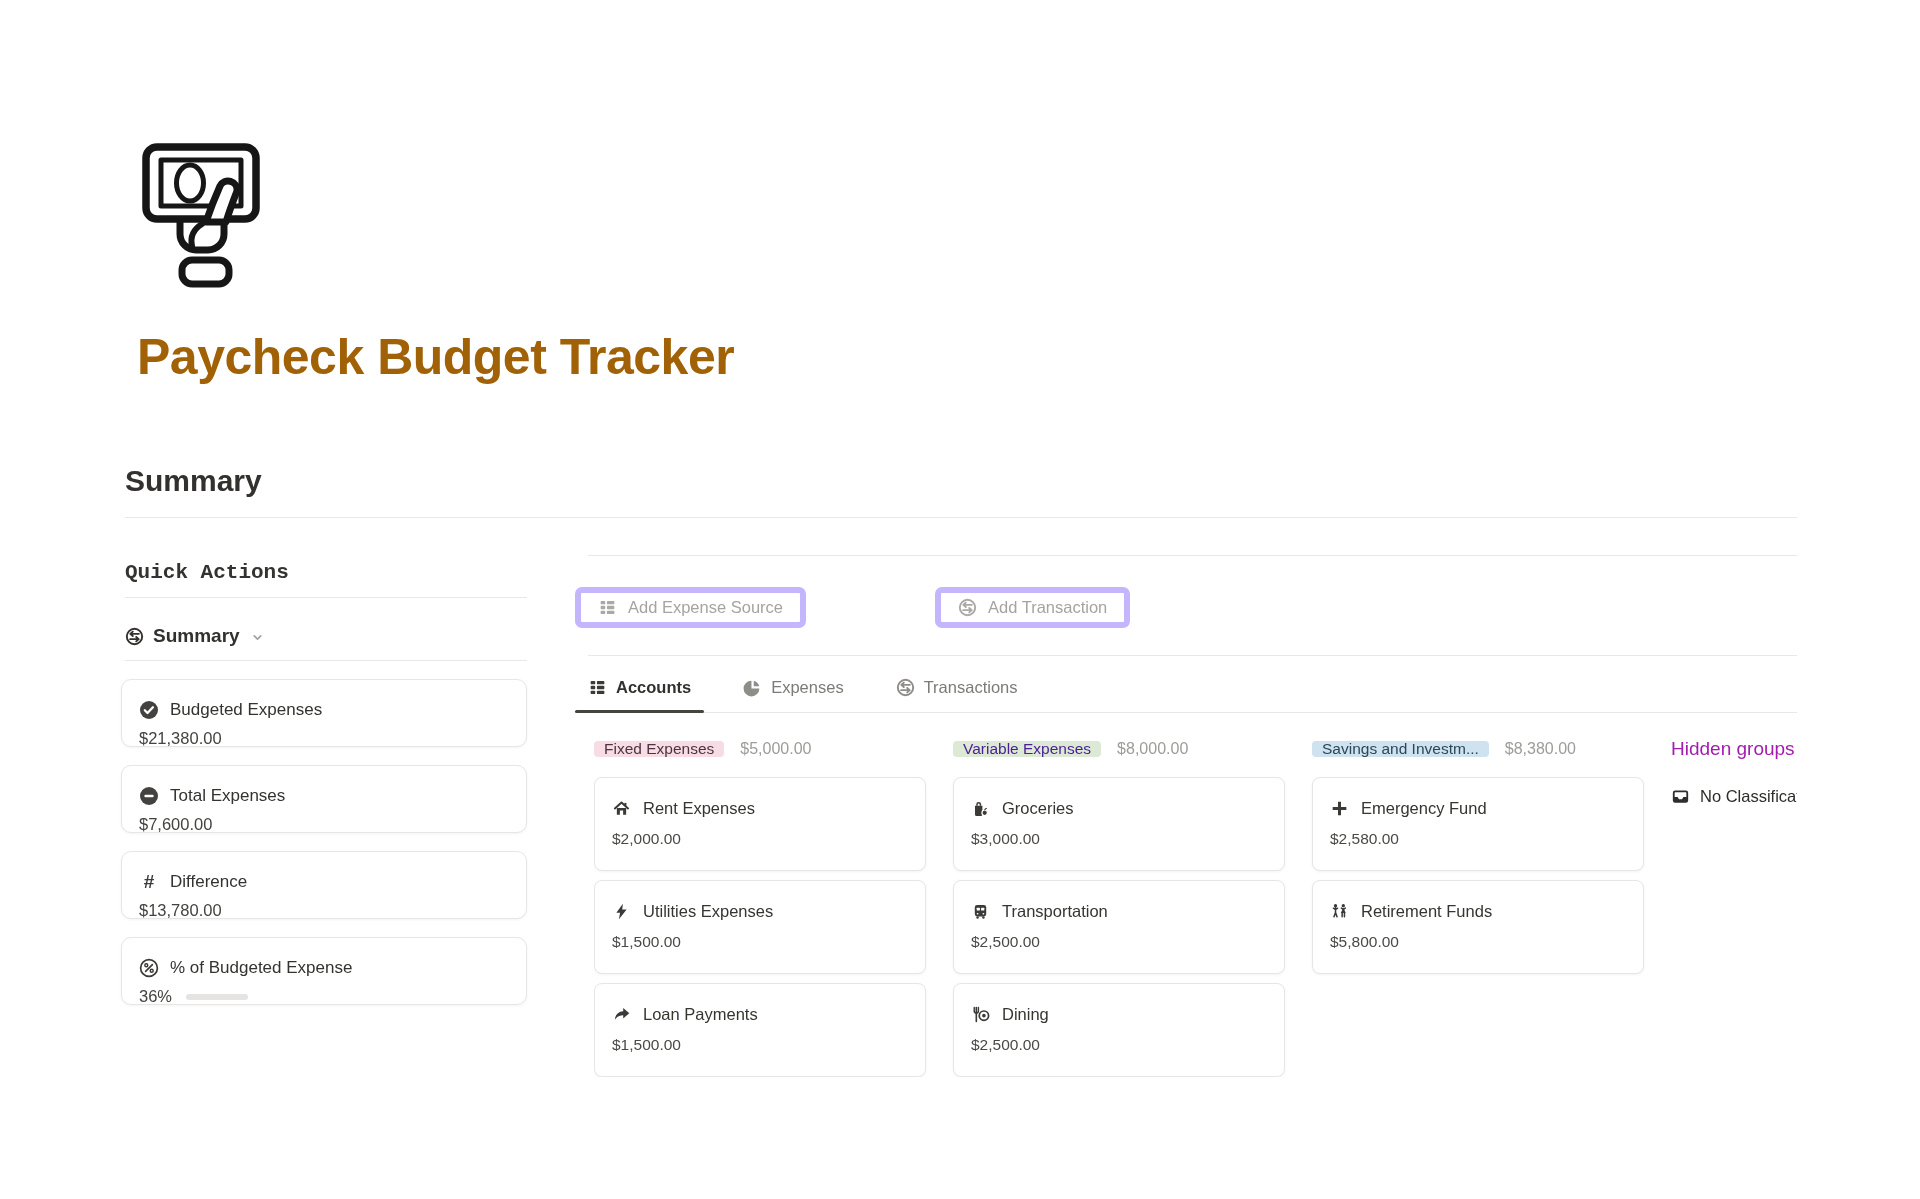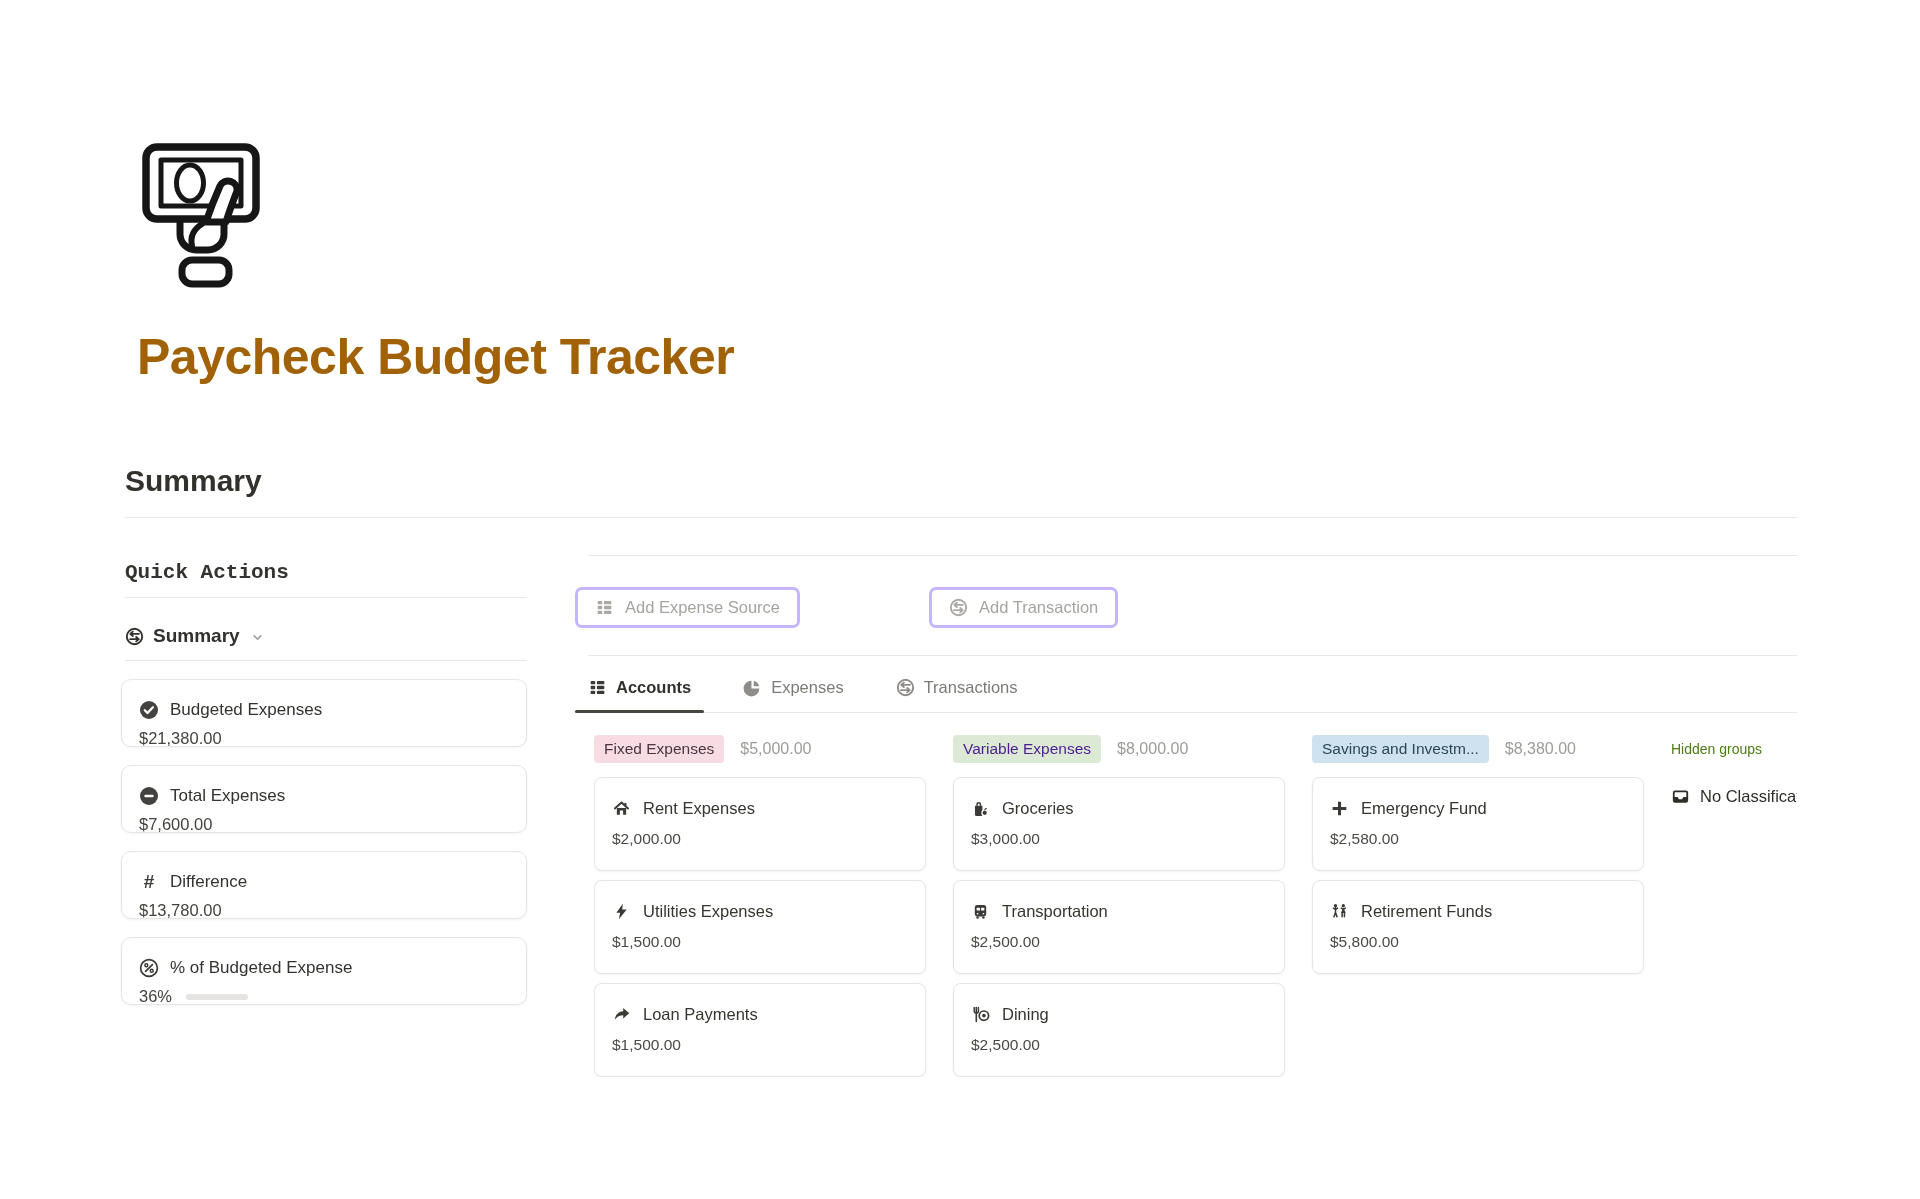--- a/index.html
+++ b/index.html
@@ -45,43 +45,43 @@
   .hash-glyph { font-size:19px; font-weight:600; color:#3c3b37; width:20px; text-align:center; line-height:20px; }
   .qtitle { font-size:17px; font-weight:500; color:#343330; }
   .qvalue { margin-top:9px; font-size:16.5px; color:#45433f; display:flex; align-items:center; }
   .progress-track { width:62px; height:6px; border-radius:3px; background:#e5e4e2; margin-left:14px; overflow:hidden; }
   .progress-fill { height:100%; border-radius:3px; background:#568465; }
 
   
   .btnrow { display:flex; margin-top:31px; margin-left:-13px; gap:129px; }
   .ghost-btn {
     display:inline-flex; align-items:center; gap:11px; height:41px; padding:0 17px;
-    border:3px solid #c4b5fd; border-radius:7px; background:#fff;
+    border:6px solid #c4b5fd; border-radius:7px; background:#fff;
     color:#a6a4a0; font-size:16.5px; cursor:pointer;
   }
   .ghost-btn .bicon { width:19px; height:19px; color:#aba9a5; }
   .btn-divider { margin-top:27px; }
 
   .tabs { display:flex; gap:26px; margin-left:-13px; margin-top:10px; border-bottom:1px solid #e9e8e6; }
   .tab { position:relative; display:flex; align-items:center; gap:9px; padding:12px 13px 15px; font-size:16.5px; color:#7d7b77; cursor:pointer; }
   .tab .ticon { width:19px; height:19px; color:#8f8d89; }
   .tab.active { color:#32312d; font-weight:600; }
   .tab.active .ticon { color:#3b3a36; }
   .tab.active::after { content:""; position:absolute; left:0; right:0; bottom:-1px; height:3px; border-radius:3px; background:#45443f; }
 
   
   .board { display:flex; gap:27px; margin-left:6px; margin-top:22px; width:1203px; overflow:hidden; }
   .bcol { flex:0 0 332px; width:332px; }
   .bcol-header { display:flex; align-items:center; height:28px; gap:16px; }
-  .badge { height:28px; padding:0 10px; border-radius:4px; font-size:15.5px; display:inline-flex; align-items:center; white-space:nowrap; cursor:pointer; }
+  .badge { height:16px; padding:0 10px; border-radius:4px; font-size:15.5px; display:inline-flex; align-items:center; white-space:nowrap; cursor:pointer; }
   .badge.pink  { background:#f7dce3; color:#4d3342; }
   .badge.green { background:#dbe9d5; color:#4c1d95; }
   .badge.blue  { background:#cfe2f0; color:#2a4858; }
   .btotal { color:#9d9c98; font-size:16px; white-space:nowrap; }
-  .hidden-label { color:#4d7c0f; font-size:14px; white-space:nowrap; }
+  .hidden-label { color:#a21caf; font-size:19px; white-space:nowrap; }
   .bcards { margin-top:14px; display:flex; flex-direction:column; gap:9px; }
   .bcard {
     height:94px; background:#fff; border:1px solid #e7e6e4; border-radius:8px;
     box-shadow:0 1px 3px rgba(20,20,20,0.05); padding:21px 18px 0 17px; cursor:pointer;
   }
   .crow { display:flex; align-items:center; gap:12px; }
   .cicon { width:19px; height:19px; color:#3b3a36; flex:0 0 auto; }
   .ctitle { font-size:16.5px; font-weight:500; color:#363530; white-space:nowrap; }
   .cvalue { margin-top:12px; font-size:15.5px; color:#4b4945; }
   .noclass-row { display:flex; align-items:center; gap:10px; margin-top:24px; white-space:nowrap; cursor:pointer; }

